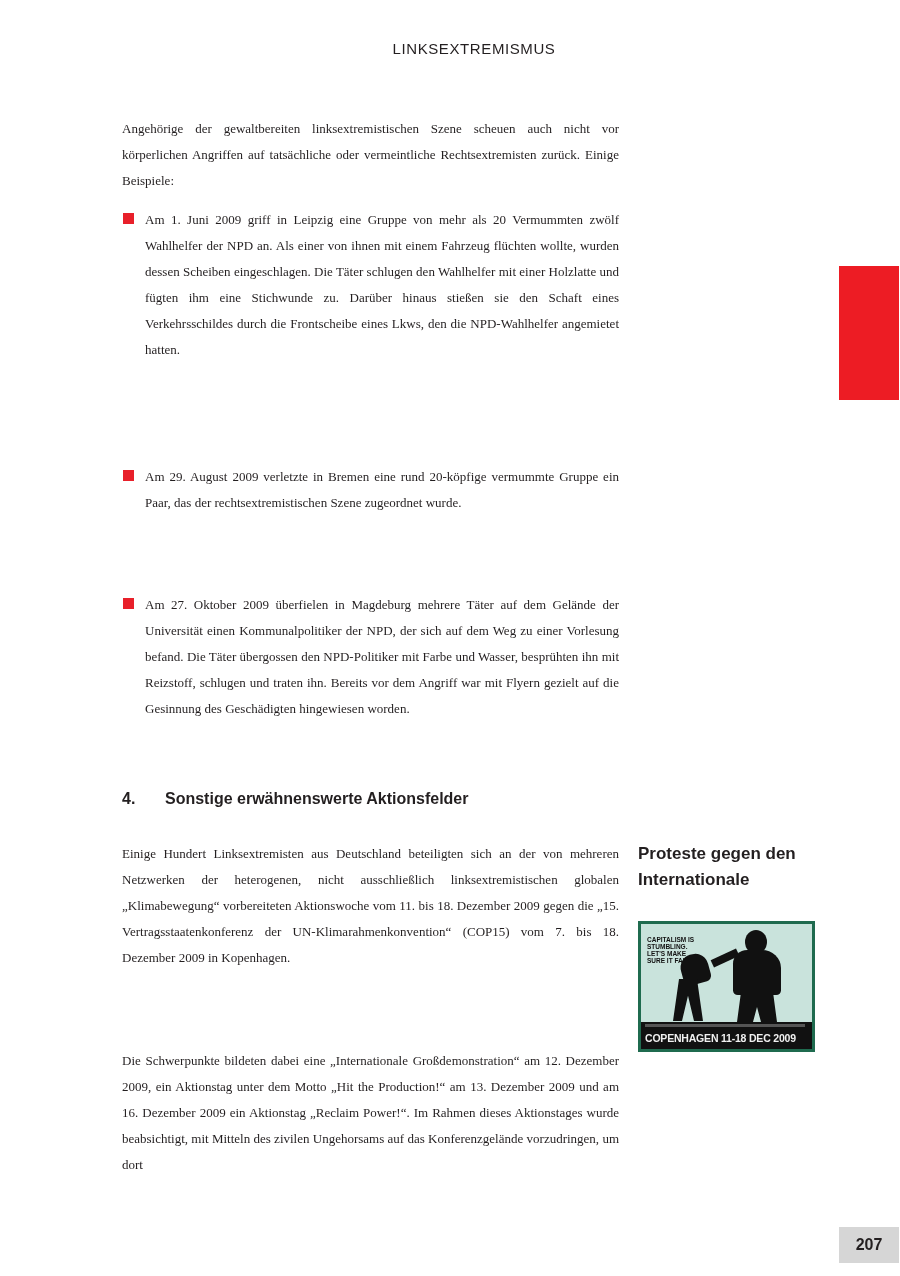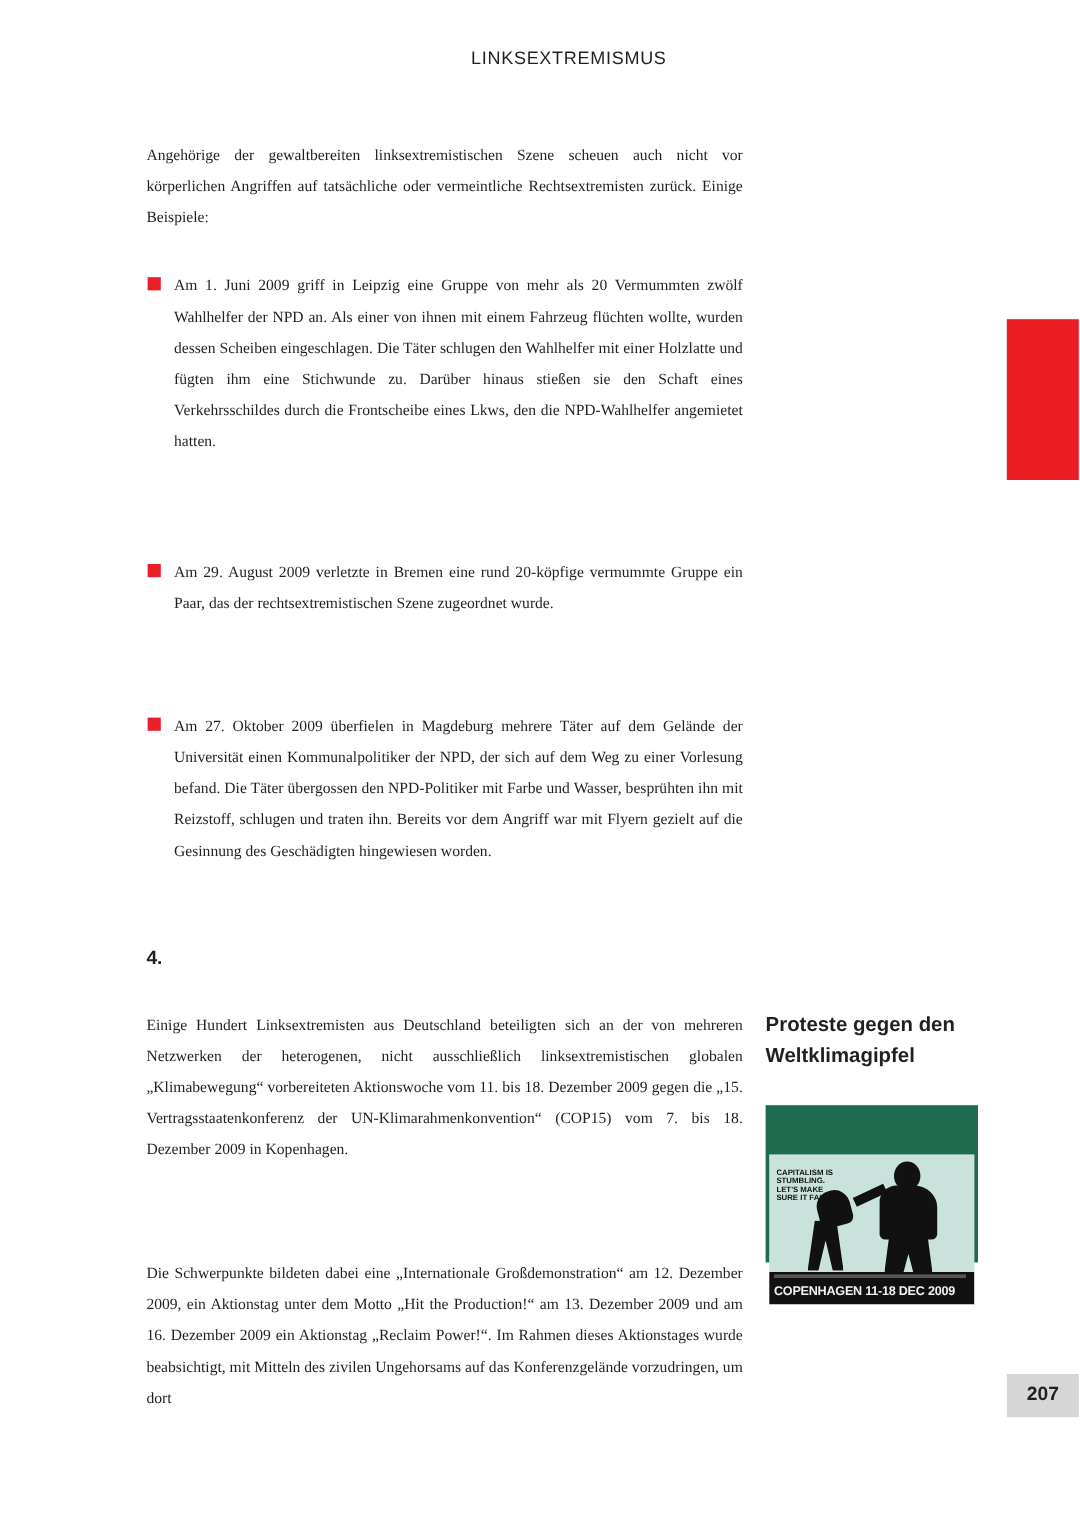--- a/index.html
+++ b/index.html
@@ -102,21 +102,20 @@
     background: #1f6b4f;
     box-sizing: border-box;
     padding: 3px;
   }
   .photo-inner {
     position: relative;
     width: 100%;
     height: 100%;
     background: #c9e3dc;
     overflow: hidden;
-    margin-top: 38px;
   }
   .poster-text {
     position: absolute;
     left: 6px;
     top: 12px;
     font-family: "Liberation Sans", sans-serif;
     font-weight: bold;
     font-size: 6.5px;
     line-height: 7px;
     color: #111;
@@ -150,21 +149,21 @@
     white-space: nowrap;
     letter-spacing: -0.2px;
   }
   .figure {
     position: absolute;
     background: #111;
   }
   .page-number-box {
     position: absolute;
     left: 839px;
-    top: 1145px;
+    top: 1227px;
     width: 60px;
     height: 36px;
     background: #d6d6d6;
     display: flex;
     align-items: center;
     justify-content: center;
     font-family: "Liberation Sans", sans-serif;
     font-weight: bold;
     font-size: 16px;
     color: #231f20;
@@ -172,21 +171,21 @@
 </style>
 </head>
 <body>
 
 <div class="running-head">LINKSEXTREMISMUS</div>
 
 <div class="side-tab"></div>
 
 <p class="para body-text" style="top:116px;">Angehörige der gewaltbereiten linksextremistischen Szene scheuen auch nicht vor körperlichen Angriffen auf tatsächliche oder vermeintliche Rechtsextremisten zurück. Einige Beispiele:</p>
 
-<ul class="bullet-list body-text" style="top:225px;">
+<ul class="bullet-list body-text" style="top:207px;">
   <li class="bullet-item">
     <span class="bullet-square"></span>
     <span>Am 1. Juni 2009 griff in Leipzig eine Gruppe von mehr als 20 Vermummten zwölf Wahlhelfer der NPD an. Als einer von ihnen mit einem Fahrzeug flüchten wollte, wurden dessen Scheiben eingeschlagen. Die Täter schlugen den Wahlhelfer mit einer Holzlatte und fügten ihm eine Stichwunde zu. Da­rüber hinaus stießen sie den Schaft eines Verkehrsschildes durch die Frontscheibe eines Lkws, den die NPD-Wahlhelfer angemietet hatten.</span>
   </li>
 </ul>
 
 <ul class="bullet-list body-text" style="top:464px;">
   <li class="bullet-item">
     <span class="bullet-square"></span>
     <span>Am 29. August 2009 verletzte in Bremen eine rund 20-köpfige vermummte Gruppe ein Paar, das der rechtsextremistischen Szene zugeordnet wurde.</span>
@@ -195,27 +194,28 @@
 
 <ul class="bullet-list body-text" style="top:556px;margin-top:36px;">
   <li class="bullet-item">
     <span class="bullet-square"></span>
     <span>Am 27. Oktober 2009 überfielen in Magdeburg mehrere Täter auf dem Gelände der Universität einen Kommunalpolitiker der NPD, der sich auf dem Weg zu einer Vorlesung befand. Die Täter übergossen den NPD-Politiker mit Farbe und Was­ser, besprühten ihn mit Reizstoff, schlugen und traten ihn. Be­reits vor dem Angriff war mit Flyern gezielt auf die Gesinnung des Geschädigten hingewiesen worden.</span>
   </li>
 </ul>
 
 <div class="section-heading">
   <span class="section-num">4.</span>
+  <span>Sonstige erwähnenswerte Aktionsfelder</span>
 </div>
 
 <p class="para body-text" style="top:841px;">Einige Hundert Linksextremisten aus Deutschland beteiligten sich an der von mehreren Netzwerken der heterogenen, nicht ausschließlich linksextremistischen globalen „Klimabewegung“ vorbereiteten Aktionswoche vom 11. bis 18. Dezember 2009 gegen die „15. Vertragsstaatenkonferenz der UN-Klimarahmen­konvention“ (COP15) vom 7. bis 18. Dezember 2009 in Kopenha­gen.</p>
 
 <p class="para body-text" style="top:1048px;">Die Schwerpunkte bildeten dabei eine „Internationale Groß­demonstration“ am 12. Dezember 2009, ein Aktionstag unter dem Motto „Hit the Production!“ am 13. Dezember 2009 und am 16. Dezember 2009 ein Aktionstag „Reclaim Power!“. Im Rahmen dieses Aktionstages wurde beabsichtigt, mit Mitteln des zivilen Ungehorsams auf das Konferenzgelände vorzudringen, um dort</p>
 
-<div class="margin-title">Proteste gegen den Weltklimagipfel</div>
+<div class="margin-title">Proteste gegen den Internationale</div>
 
 <div class="photo">
   <div class="photo-inner">
     <div class="poster-text">CAPITALISM IS STUMBLING. LET'S MAKE SURE IT FALLS.</div>
 
     <div class="figure" style="left:40px; top:30px; width:28px; height:30px; border-radius:45% 45% 20% 20%; transform:rotate(-15deg);"></div>
     <div class="figure" style="left:32px; top:55px; width:30px; height:42px; clip-path:polygon(20% 0,80% 0,100% 100%,70% 100%,50% 40%,30% 100%,0 100%);"></div>
     <div class="figure" style="left:104px; top:6px; width:22px; height:24px; border-radius:50%;"></div>
     <div class="figure" style="left:92px; top:26px; width:48px; height:45px; border-radius:30% 40% 10% 10%;"></div>
     <div class="figure" style="left:70px; top:30px; width:28px; height:8px; transform:rotate(-25deg);"></div>

